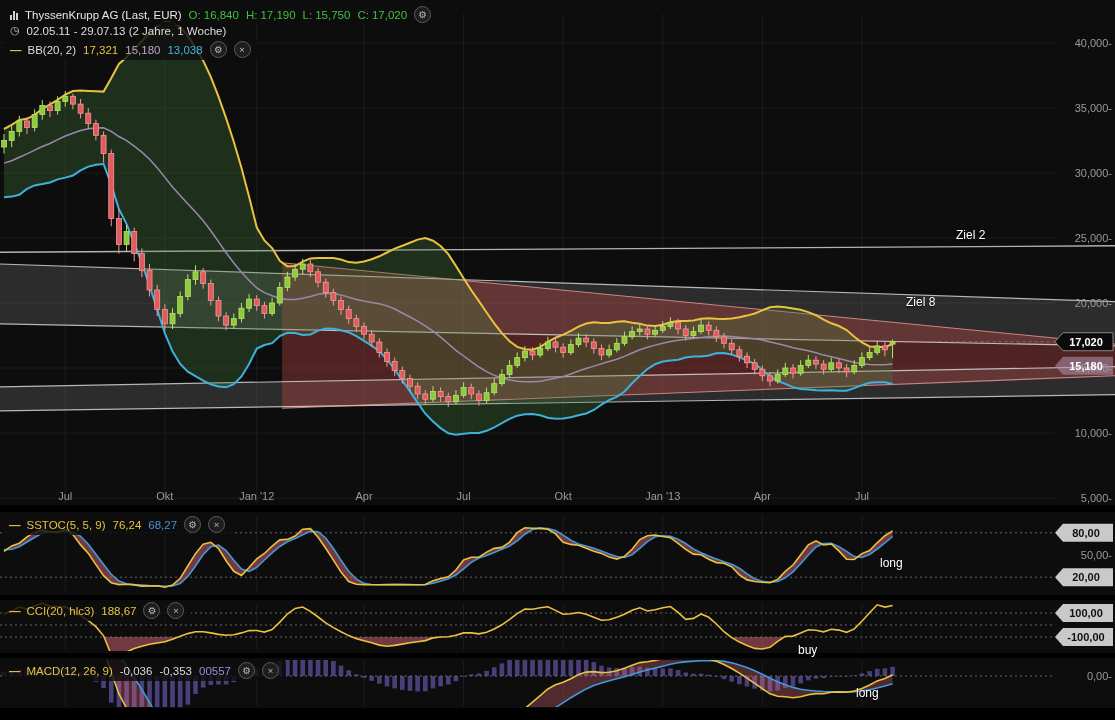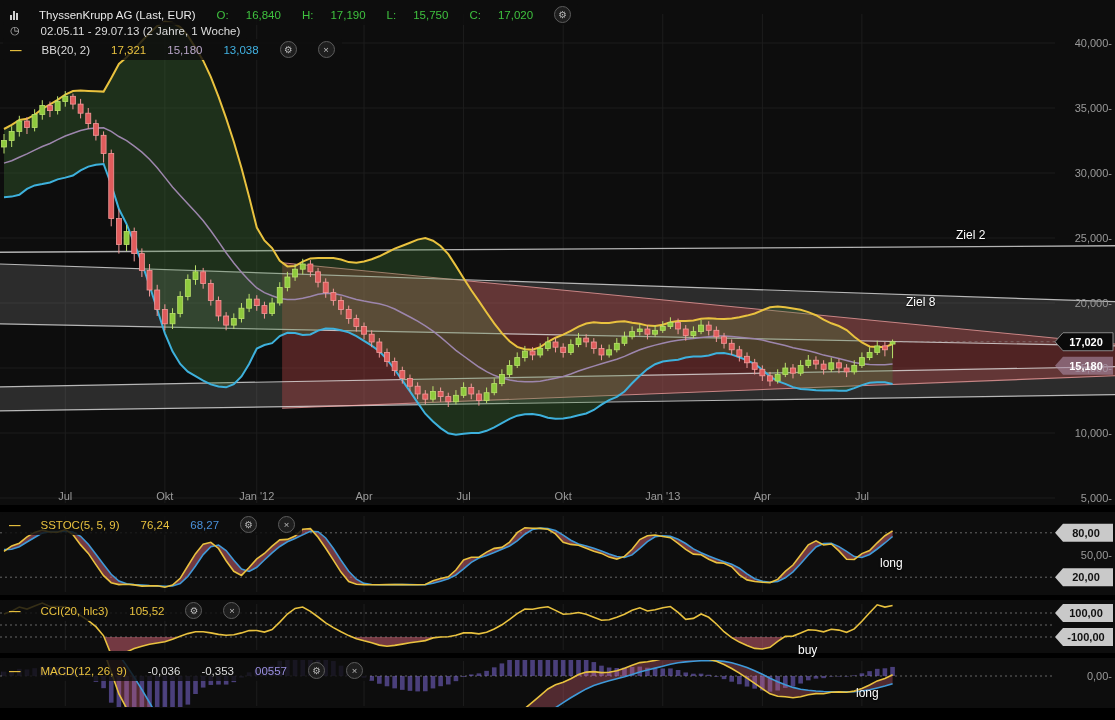--- a/index.html
+++ b/index.html
@@ -1,19 +1,19 @@
 <!DOCTYPE html>
 <html><head>
 <meta charset="utf-8">
 <style>
   html,body{margin:0;padding:0;background:#000;}
   body{font-family:"Liberation Sans",sans-serif;}
   .app{position:relative;width:1115px;height:720px;background:#0c0c0c;overflow:hidden;}
   svg{position:absolute;left:0;top:0;}
-  .hdr{position:absolute;display:flex;align-items:center;gap:21px;font-size:11.5px;color:#ddd;
+  .hdr{position:absolute;display:flex;align-items:center;gap:7px;font-size:11.5px;color:#ddd;
        background:rgba(14,14,14,0.82);padding:2px 7px;border-radius:3px;z-index:6;white-space:nowrap;}
   .icon-btn{display:inline-flex;align-items:center;justify-content:center;width:15px;height:15px;
        border-radius:50%;background:#1e1e1e;border:1px solid #5c5c5c;color:#bdbdbd;font-size:9.5px;
        line-height:1;cursor:pointer;}
   .v-green{color:#3fc13f;}
   .v-yellow{color:#e9c23f;}
   .v-mauve{color:#b9a6c9;}
   .v-cyan{color:#41b1e1;}
   .v-blue{color:#4a90d9;text-align:right;}
   .v-white{color:#dcdcdc;}
@@ -573,21 +573,21 @@
     <span class="v-yellow">SSTOC(5, 5, 9)</span>
     <span class="v-yellow">76,24</span>
     <span class="v-blue">68,27</span>
     <span class="icon-btn">⚙</span>
     <span class="icon-btn">×</span>
   </div>
 
   <div class="hdr" style="left:2px;top:600px;">
     <span class="swatch">—</span>
     <span class="v-yellow">CCI(20, hlc3)</span>
-    <span class="v-yellow">105,52</span>
+    <span class="v-yellow">188,67</span>
     <span class="icon-btn">⚙</span>
     <span class="icon-btn">×</span>
   </div>
 
   <div class="hdr" style="left:2px;top:660px;">
     <span class="swatch">—</span>
     <span class="v-yellow">MACD(12, 26, 9)</span>
     <span class="v-white">-0,036</span>
     <span class="v-white">-0,353</span>
     <span class="v-purple">00557</span>

